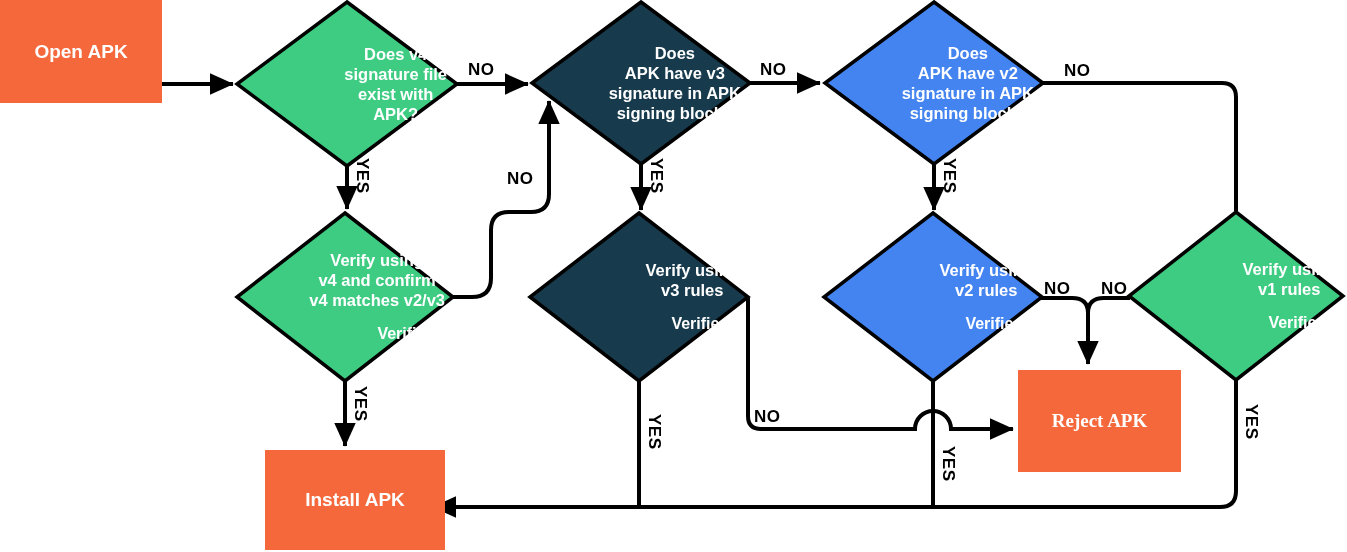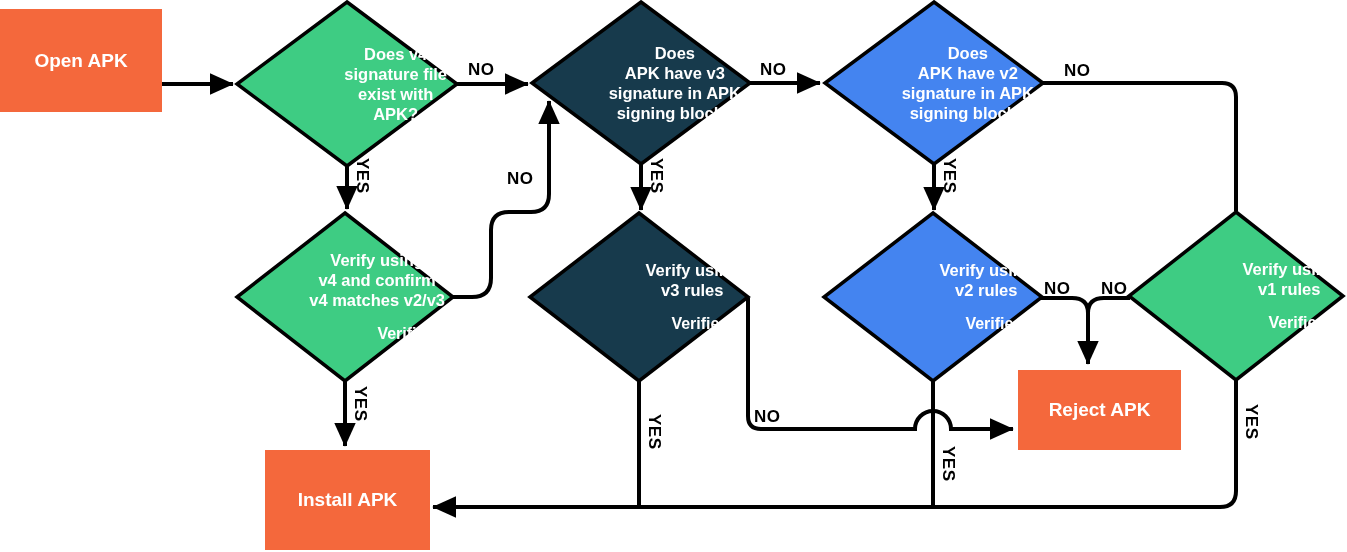--- a/index.html
+++ b/index.html
@@ -59,27 +59,27 @@
   <svg class="layer" width="1347" height="552" viewBox="0 0 1347 552">
     <polygon class="shape" points="347,2 457,84 347,166 237,84" fill="#3ECC83"></polygon>
     <polygon class="shape" points="641,2 750,83 641,164 532,83" fill="#173A4C"></polygon>
     <polygon class="shape" points="934,2 1043,83 934,164 825,83" fill="#4484F0"></polygon>
     <polygon class="shape" points="345,213 453,297 345,381 237,297" fill="#3ECC83"></polygon>
     <polygon class="shape" points="639,213 748,297 639,381 530,297" fill="#173A4C"></polygon>
     <polygon class="shape" points="933,213 1042,297 933,381 824,297" fill="#4484F0"></polygon>
     <polygon class="shape" points="1236,212 1343,296 1236,380 1129,296" fill="#3ECC83"></polygon>
   </svg>
 
-  <div class="node" style="left: 0px; width: 162px; height: 103px; background-color: rgb(244, 104, 60); margin-top: 9px;">
+  <div class="node" style="left: 0px; width: 162px; height: 103px; background-color: rgb(244, 104, 60);">
     <span>Open APK</span>
   </div>
-  <div class="node" style="left: 265px; top: 450px; width: 165px; height: 100px; background-color: rgb(244, 104, 60);">
+  <div class="node" style="left: 265px; top: 450px; width: 180px; height: 100px; background-color: rgb(244, 104, 60);">
     <span>Install APK</span>
   </div>
-  <div class="node" style="left: 1018px; top: 370px; width: 163px; height: 80px; background-color: rgb(244, 104, 60);">
+  <div class="node" style="left: 1018px; top: 370px; width: 163px; height: 102px; background-color: rgb(244, 104, 60); font-family: Liberation Serif, serif;">
     <span>Reject APK</span>
   </div>
 
   <div class="dtext" style="left:247px; top:14px; width:200px; height:140px;">
     <span class="q">Does v4
 signature file
 exist with
 APK?</span>
   </div>
   <div class="dtext" style="left:541px; top:13px; width:200px; height:140px;">

